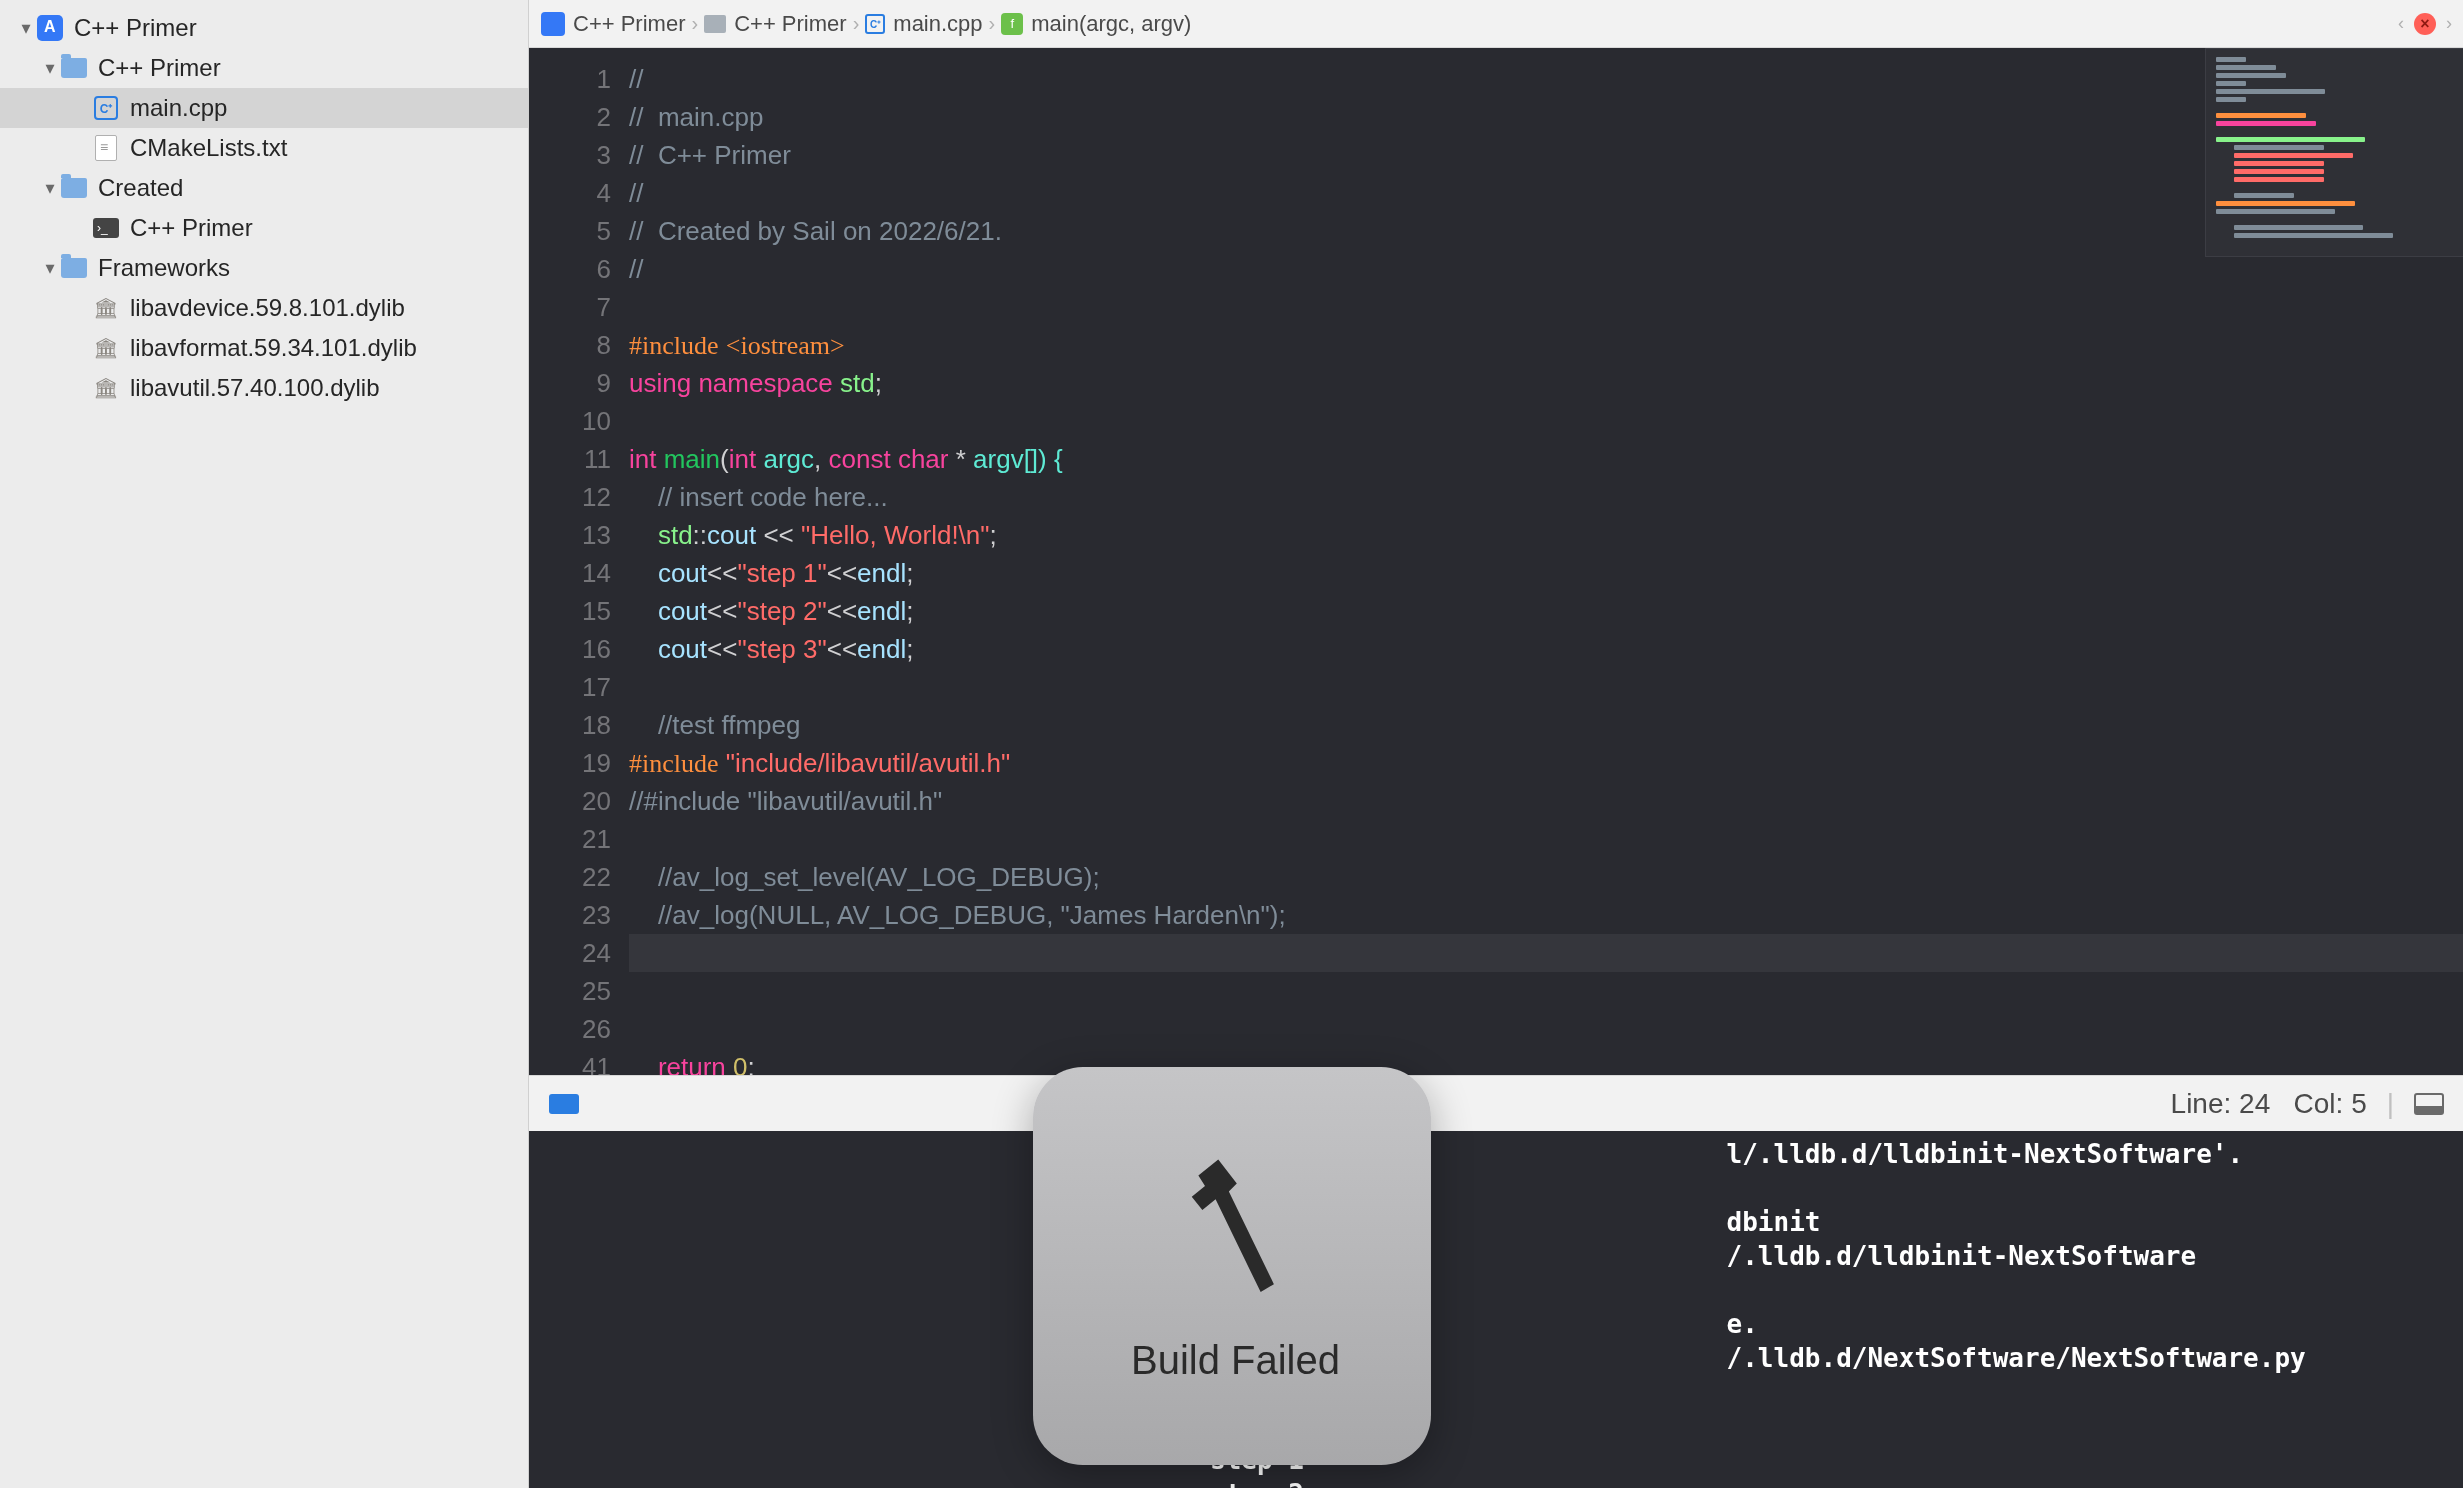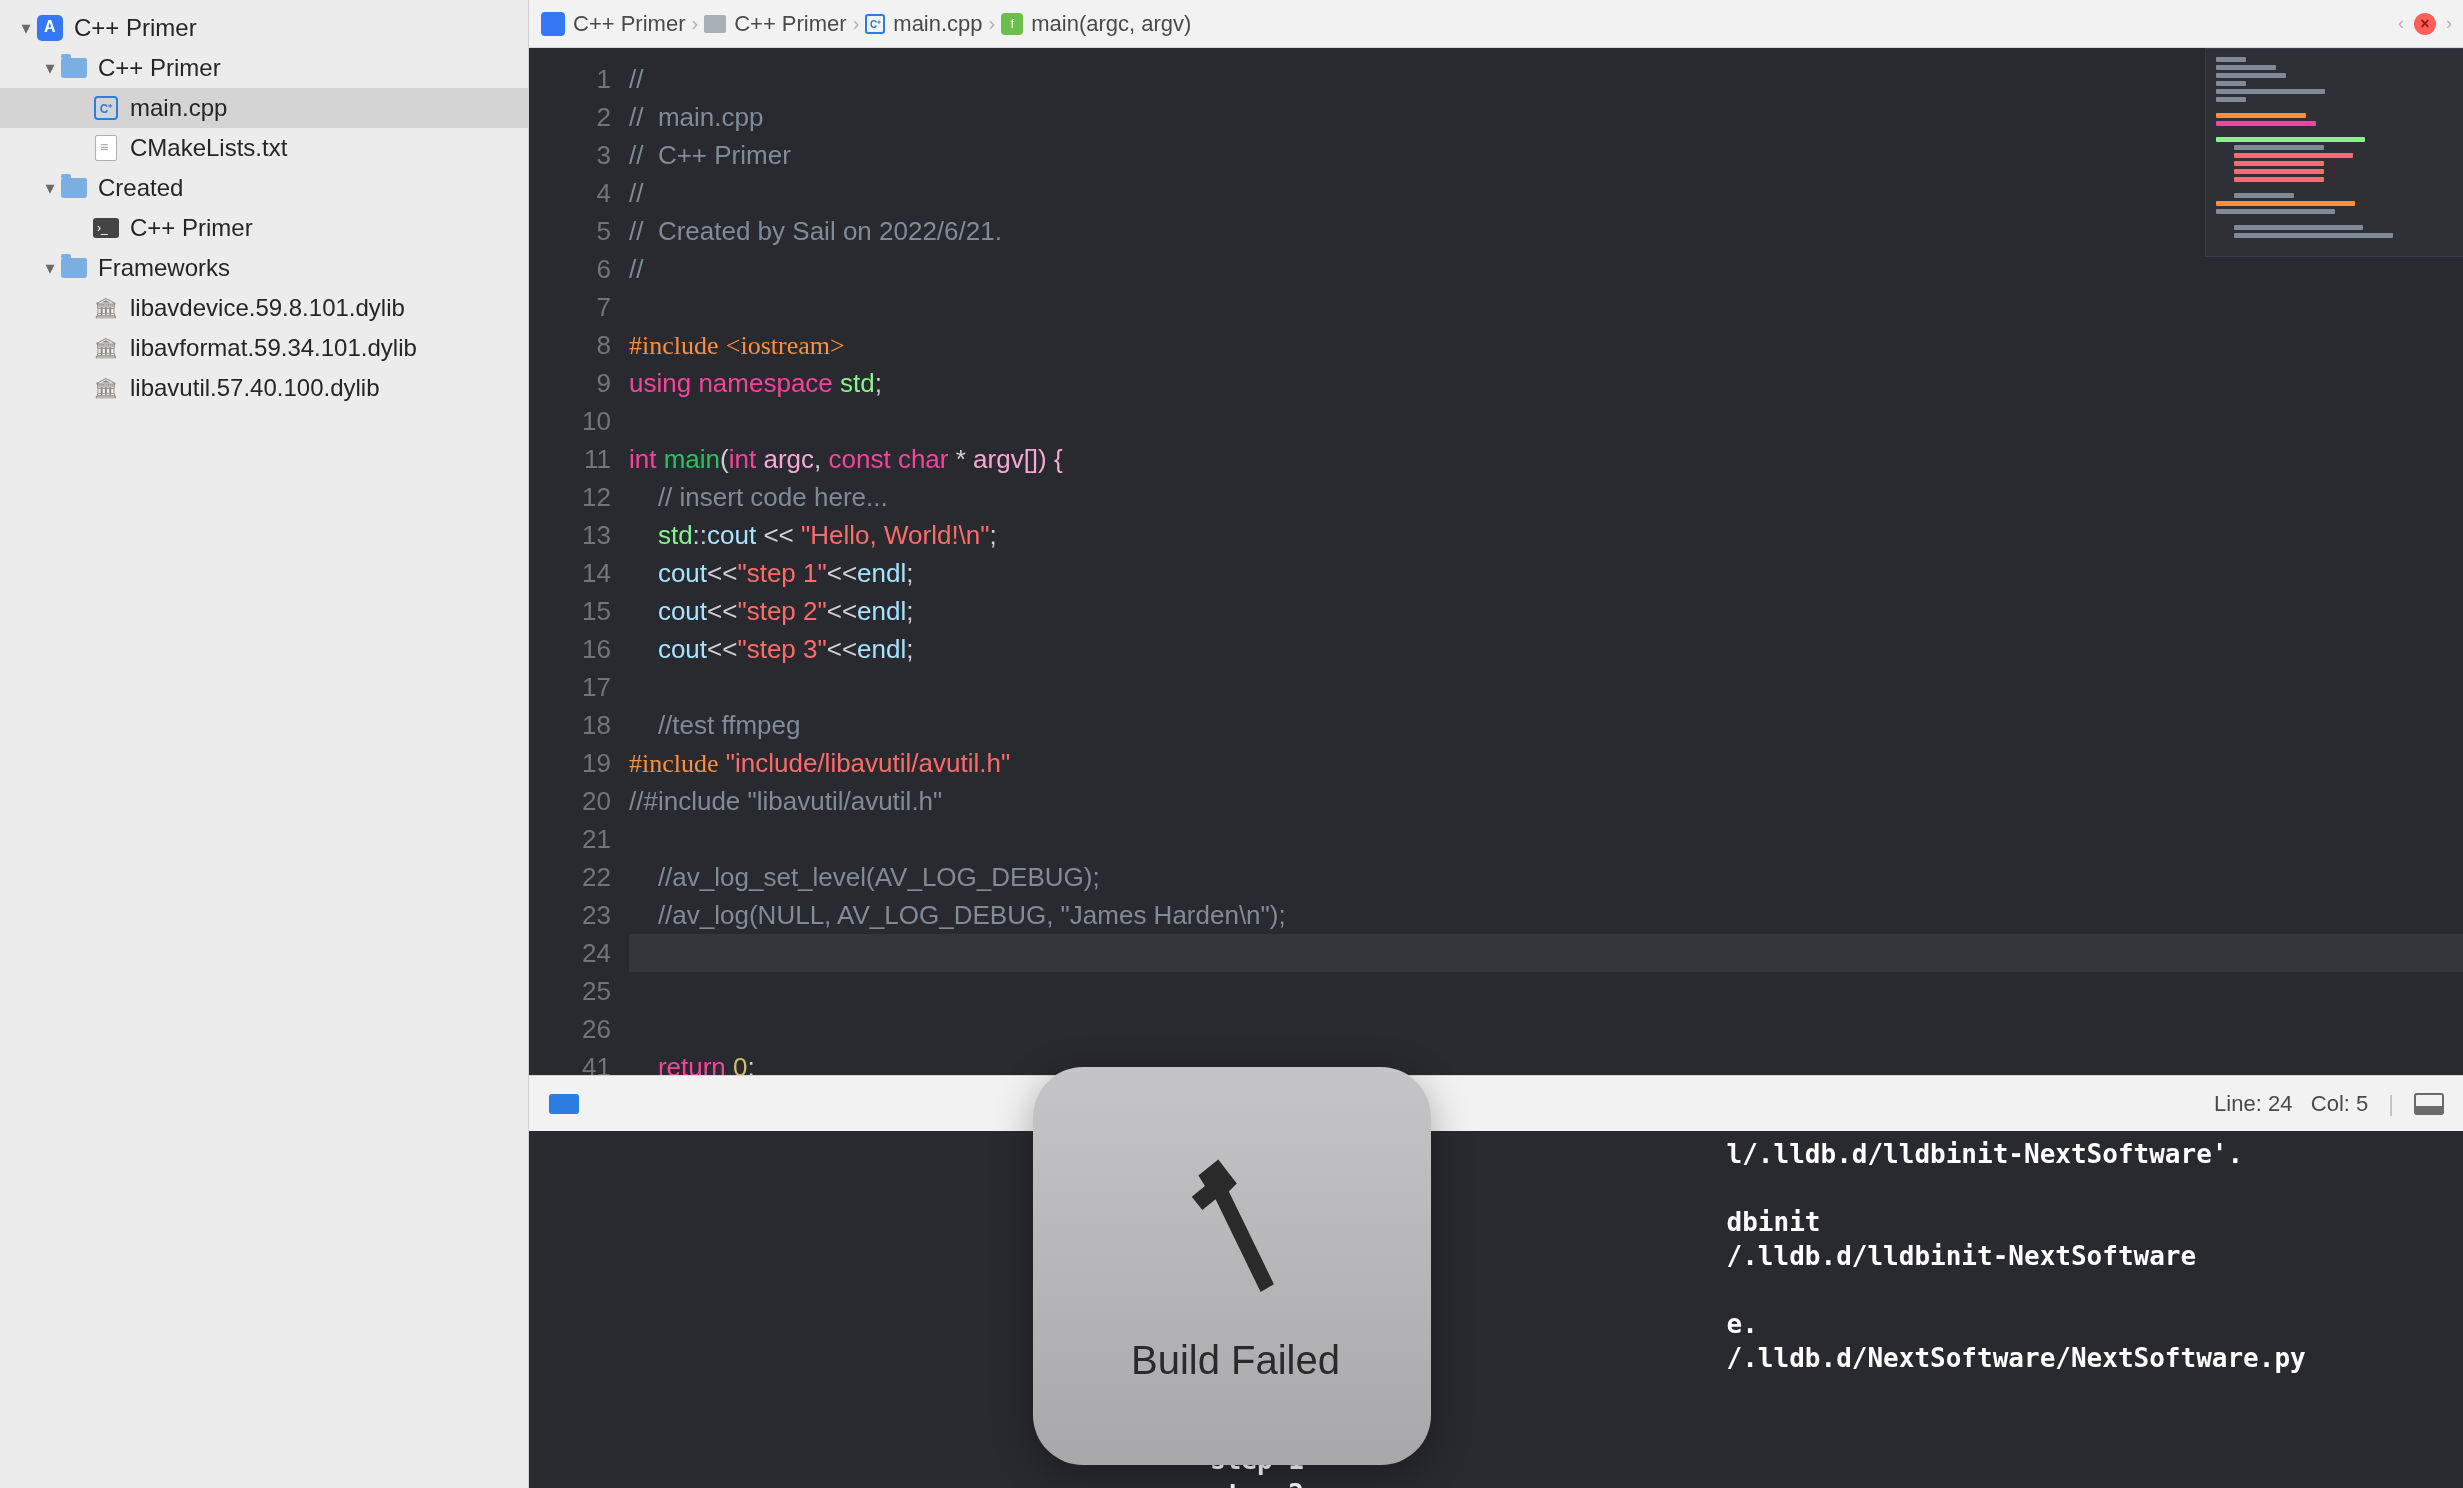--- a/index.html
+++ b/index.html
@@ -54,28 +54,28 @@
 
 .tok-comment { color: #7f8c98; }
 .tok-keyword { color: #f7439d; }
 .tok-pre { color: #fe8f3e; font-family: Liberation Serif, serif; }
 .tok-string { color: #ff6b68; }
 .tok-func { color: #22c55e; }
 .tok-type { color: #a7e3ff; }
 .tok-ns { color: #88f28b; }
 .tok-num { color: #d0bf69; }
 .tok-punc { color: #d0d0d2; }
-.tok-ident { color: #f9a8d4; }
+.tok-ident { color: #5eead4; }
 
 
 .minimap { position: absolute; top: 0; right: 0; width: 259px; height: 209px; background: #2f3036; border: 1px solid #3c3d44; padding: 8px 10px; }
 .mm-line { height: 5px; margin-bottom: 3px; border-radius: 1px; }
 
 
-.statusbar { height: 56px; background: #f2f2f2; border-top: 1px solid #d8d8d8; display: flex; align-items: center; padding: 0 20px; font-size: 22px; color: #4a4a4a; }
+.statusbar { height: 56px; background: #f2f2f2; border-top: 1px solid #d8d8d8; display: flex; align-items: center; padding: 0 20px; font-size: 28px; color: #4a4a4a; }
 .status-filter { width: 30px; height: 20px; background: #2a7de1; border-radius: 3px; }
 .status-right { margin-left: auto; display: flex; align-items: center; gap: 20px; }
 .panel-icon { width: 30px; height: 22px; border: 2px solid #6a6a6a; border-radius: 3px; position: relative; }
 .panel-icon::after { content: ""; position: absolute; bottom: 0; left: 0; right: 0; height: 7px; background: #6a6a6a; }
 
 
 .console { height: 358px; background: #292a30; display: flex; }
 .console-left { width: 677px; background: #292a30; }
 .console-right { flex: 1; font-family: "SF Mono", Menlo, monospace; font-size: 26px; color: #fff; font-weight: bold; line-height: 34px; padding: 6px 4px; white-space: pre; }
 

